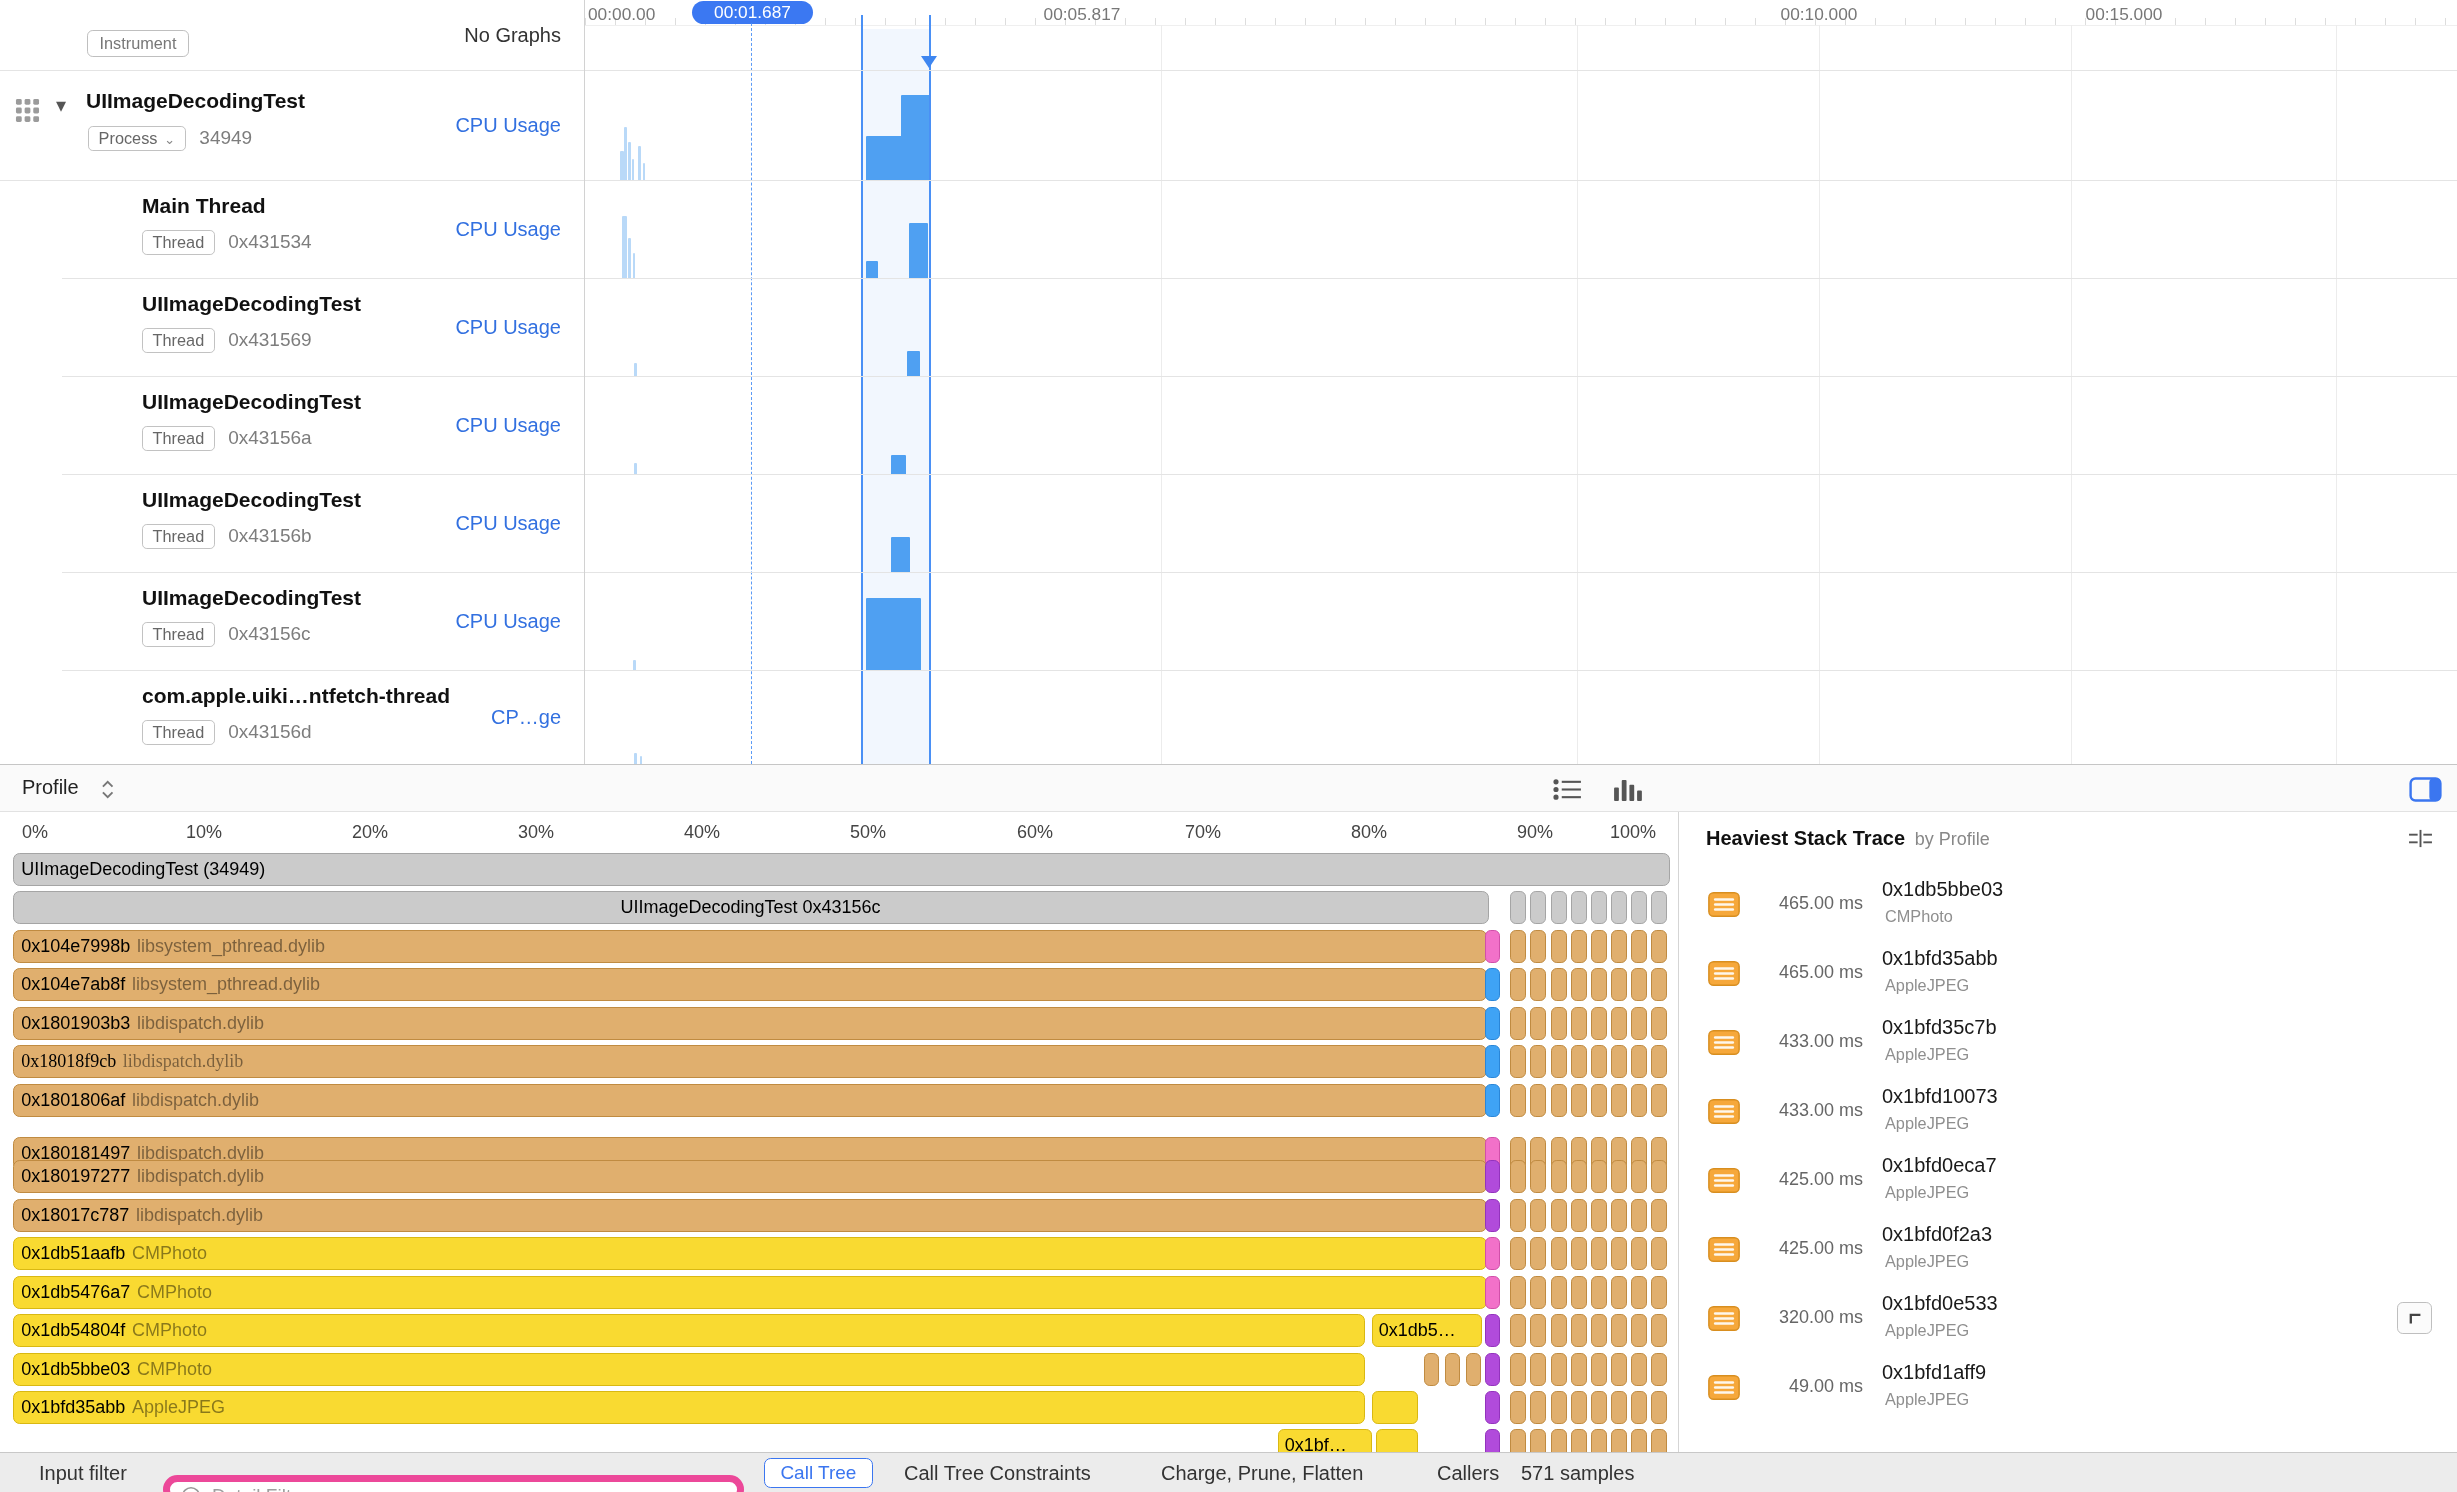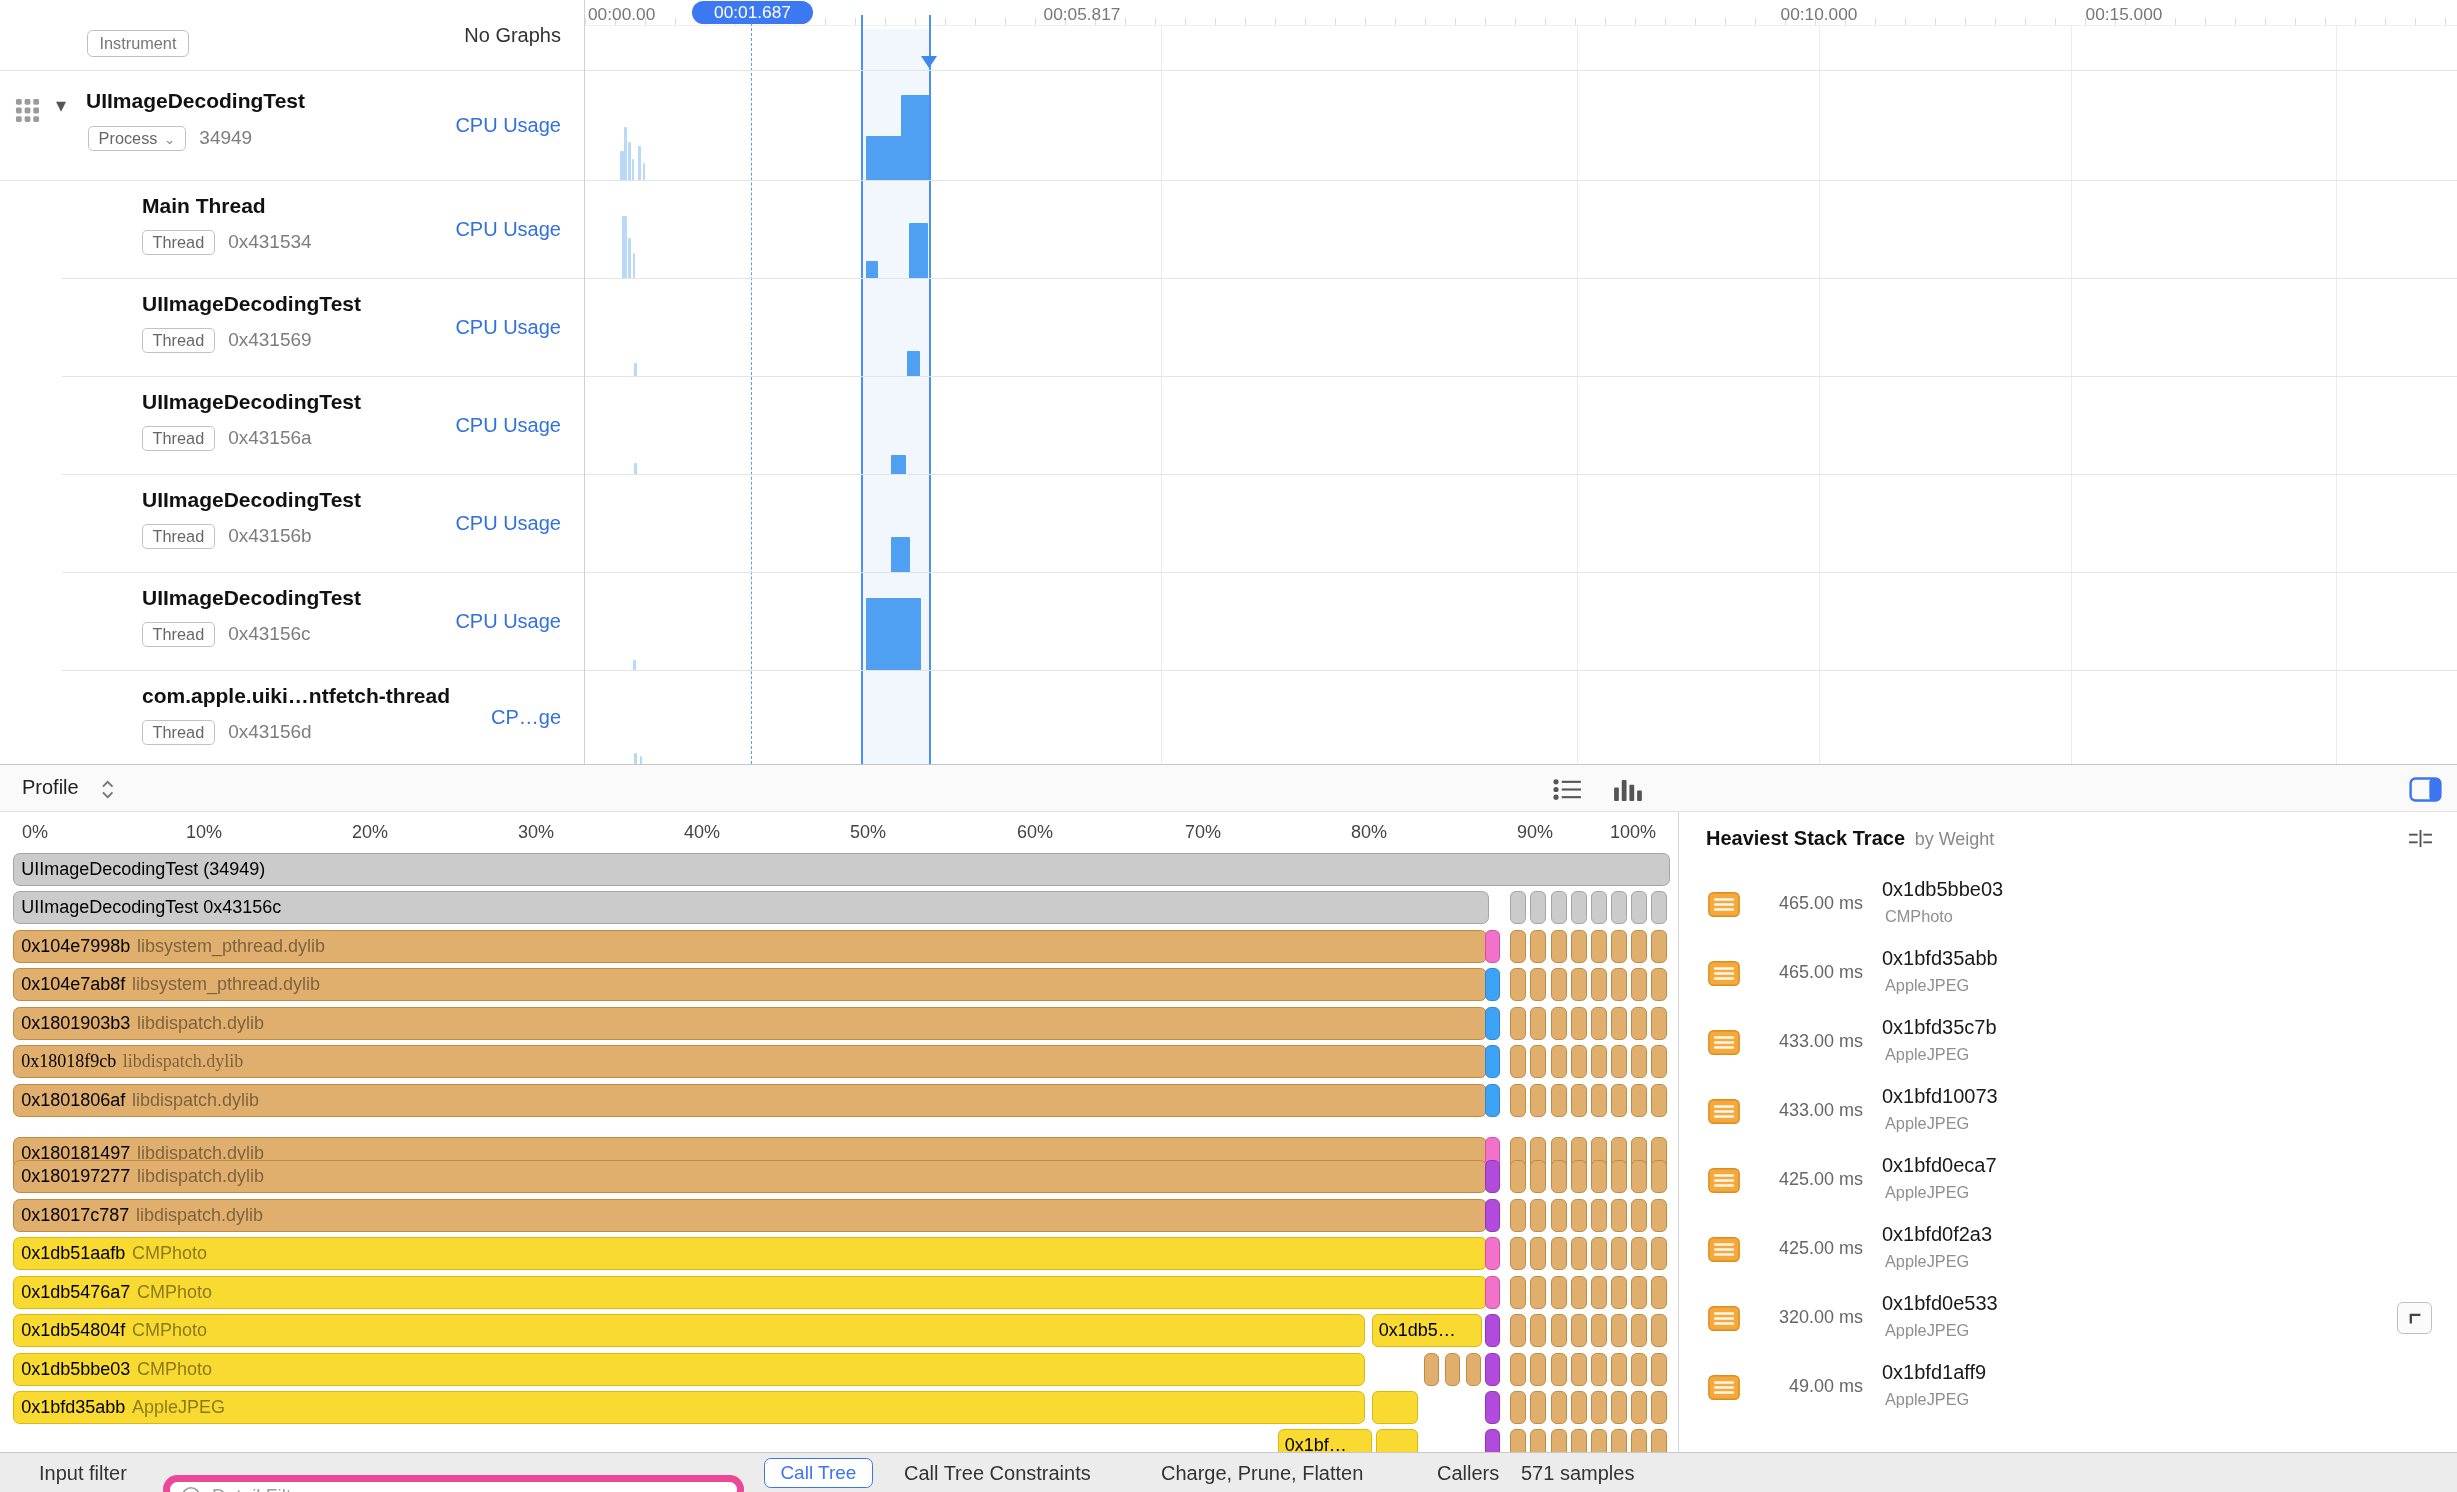--- a/index.html
+++ b/index.html
@@ -302,21 +302,21 @@
         <span class="pct center" style="left: 1035px;">60%</span>
         <span class="pct center" style="left: 1203px;">70%</span>
         <span class="pct center" style="left: 1369px;">80%</span>
         <span class="pct center" style="left: 1535px;">90%</span>
         <span class="pct center" style="left: 1633px;">100%</span>
       </div>
     <div id="flame-rows">
         <div class="flame-row" style="top: 0px;">
           <div class="fbar k-gray" style="left: 12.5px; width: 1657px;">UIImageDecodingTest (34949)</div>
         </div>
-        <div class="flame-row" style="top: 38px;">
+        <div class="flame-row" style="top: 38px; text-align: center;">
           <div class="fbar k-gray" style="left: 12.5px; width: 1476px;">UIImageDecodingTest 0x43156c</div>
           <div class="fseg k-gray" style="left: 1510px; width: 16.3px;"></div>
           <div class="fseg k-gray" style="left: 1530px; width: 16.3px;"></div>
           <div class="fseg k-gray" style="left: 1551px; width: 16.3px;"></div>
           <div class="fseg k-gray" style="left: 1571px; width: 16.3px;"></div>
           <div class="fseg k-gray" style="left: 1591px; width: 16.3px;"></div>
           <div class="fseg k-gray" style="left: 1611px; width: 16.3px;"></div>
           <div class="fseg k-gray" style="left: 1631px; width: 16.3px;"></div>
           <div class="fseg k-gray" style="left: 1651px; width: 16.3px;"></div>
         </div>
@@ -492,21 +492,21 @@
           <div class="fseg k-tan" style="left: 1591px; width: 16.3px;"></div>
           <div class="fseg k-tan" style="left: 1611px; width: 16.3px;"></div>
           <div class="fseg k-tan" style="left: 1631px; width: 16.3px;"></div>
           <div class="fseg k-tan" style="left: 1651px; width: 16.3px;"></div>
         </div>
       </div>
   </div>
 
   <div class="stack-panel">
     <div class="stack-header">
-      <span class="stack-title"><span>Heaviest Stack Trace</span><span class="stack-subtitle">by Weight</span></span>
+      <span class="stack-title"><span>Heaviest Stack Trace</span><span class="stack-subtitle">by Profile</span></span>
       <span class="flatten-btn">
         <svg width="27" height="21" viewBox="0 0 28 22">
             <g stroke="#555" stroke-width="2">
               <line x1="2" y1="7" x2="11" y2="7"></line>
               <line x1="17" y1="7" x2="26" y2="7"></line>
               <line x1="2" y1="15" x2="11" y2="15"></line>
               <line x1="17" y1="15" x2="26" y2="15"></line>
               <line x1="14" y1="2" x2="14" y2="20"></line>
             </g>
           </svg>

